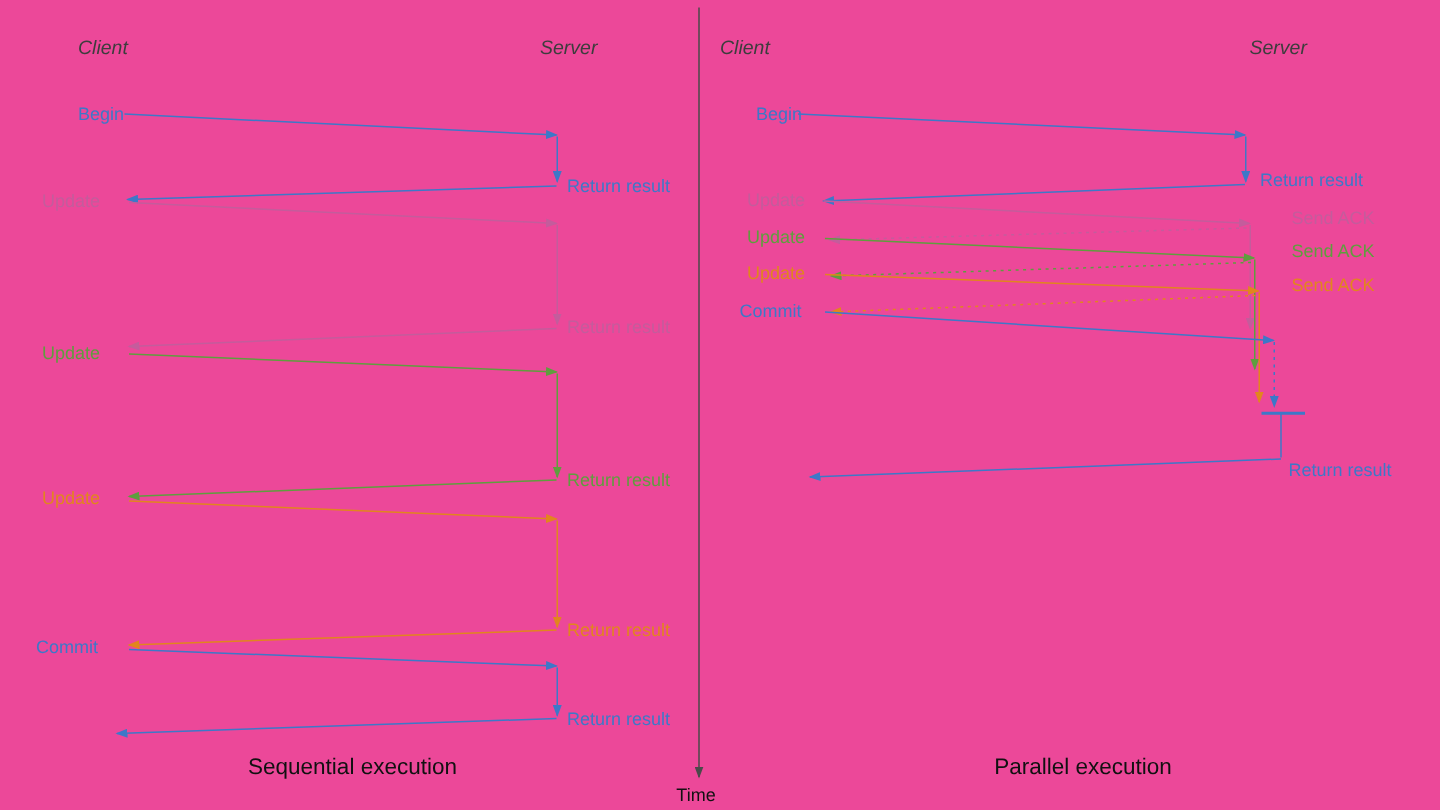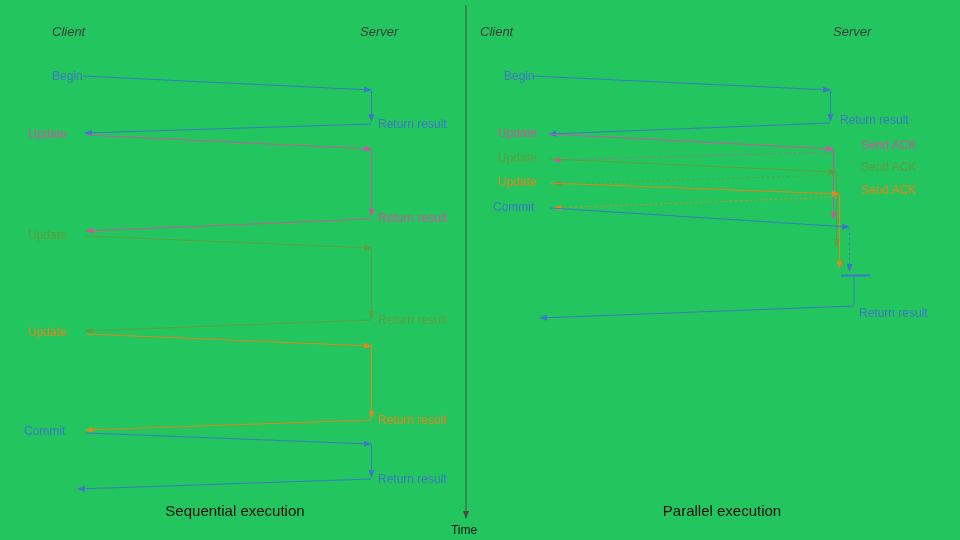--- a/index.html
+++ b/index.html
@@ -1,16 +1,16 @@
 <!DOCTYPE html>
 <html><head>
 <meta charset="utf-8">
 <style>
   html,body{margin:0;padding:0;background:#ffffff;}
-  .stage{position:relative;width:960px;height:540px;overflow:hidden;background:#22c55e;}
+  .stage{position:relative;width:960px;height:540px;overflow:hidden;background:#ec4899;}
   svg{display:block;}
   text{font-family:"Liberation Sans","DejaVu Sans",sans-serif;font-size:12px;}
   .hdr{font-size:13px;font-style:italic;}
   .title{font-size:15px;}
   .axis-label{font-size:12px;}
   .msg-line{stroke-width:1;fill:none;}
   .proc-line{stroke-width:1;fill:none;}
   .dotted{stroke-dasharray:2 3;}
   .barrier{stroke-width:2;fill:none;}
 </style>

